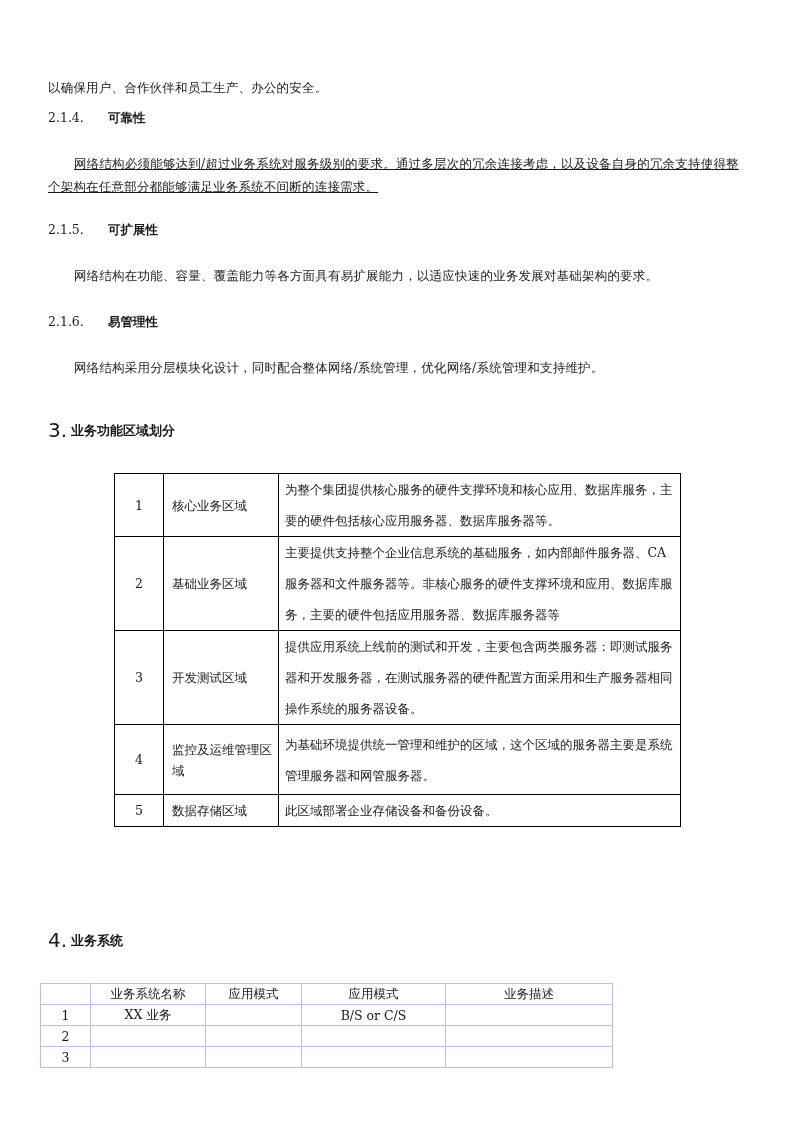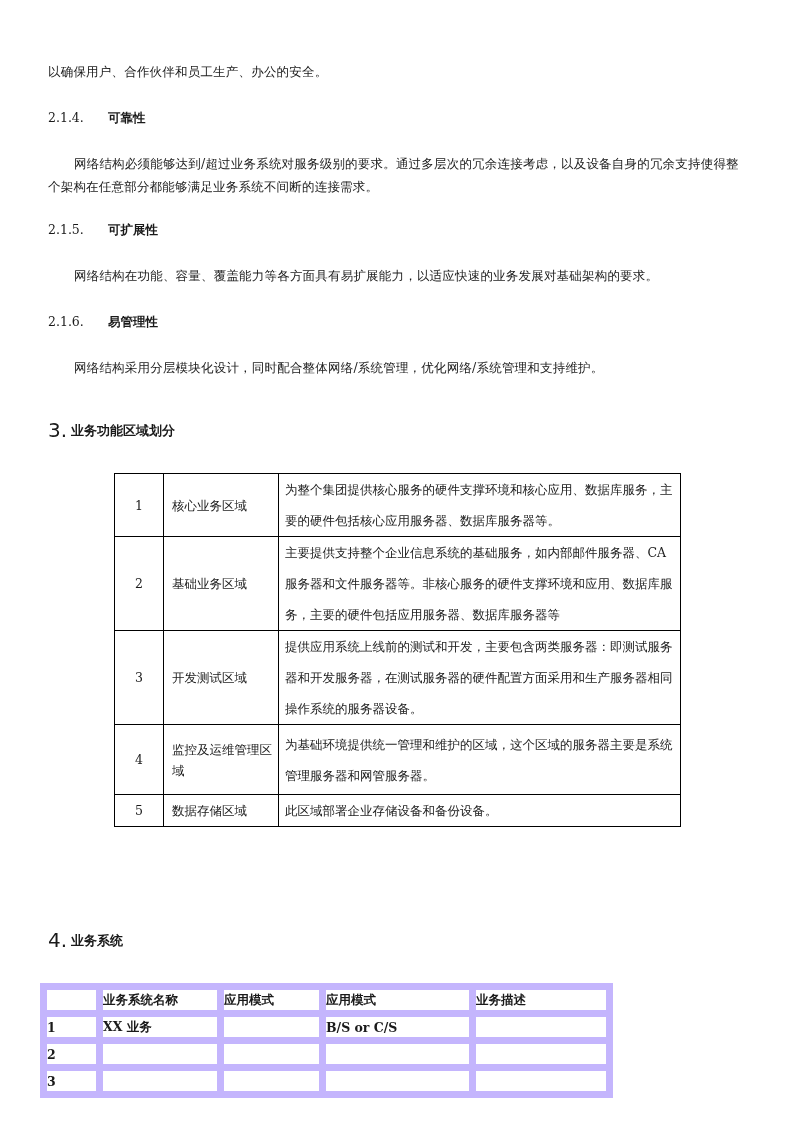--- a/index.html
+++ b/index.html
@@ -23,32 +23,32 @@
   table.zones td { border: 1px solid #000; vertical-align: middle; padding: 0; margin-left: 36px; }
   table.zones td.idx { width: 48px; text-align: center; }
   table.zones td.name { width: 100px; padding: 0 6px 0 8px; line-height: 21px; }
   table.zones td.desc { padding: 0 6px 0 6px; line-height: 31px; }
 
   table.systems {
     position: absolute; left: 40px; top: 983px; width: 573px;
     border-collapse: collapse; font-size: 12.5px;
   }
   table.systems td, table.systems th {
-    border: 7px solid #c4b5fd; height: 20px; padding: 0; font-weight: bold; text-align: left;
+    border: 1px solid #c4b5fd; height: 20px; padding: 0; font-weight: normal; text-align: center;
   }
 </style>
 </head>
 <body>
 
-<div class="abs body-text" style="left:48px; top:60px;">以确保用户、合作伙伴和员工生产、办公的安全。</div>
+<div class="abs body-text" style="left:48px; top:76px;">以确保用户、合作伙伴和员工生产、办公的安全。</div>
 
 <div class="abs heading" style="left:48px; top:110px;">
   <span class="num">2.1.4.</span><span>可靠性</span>
 </div>
-<div class="abs body-text indent" style="left:48px; top:152px; width:700px;">网络结构必须能够达到/超过业务系统对服务级别的要求。通过多层次的冗余连接考虑，以及设备自身的冗余支持使得整个架构在任意部分都能够满足业务系统不间断的连接需求。</div>
+<div class="abs body-text indent" style="left:48px; top:152px; width:700px;text-decoration:underline;">网络结构必须能够达到/超过业务系统对服务级别的要求。通过多层次的冗余连接考虑，以及设备自身的冗余支持使得整个架构在任意部分都能够满足业务系统不间断的连接需求。</div>
 
 <div class="abs heading" style="left:48px; top:222px;">
   <span class="num">2.1.5.</span><span>可扩展性</span>
 </div>
 <div class="abs body-text indent" style="left:48px; top:264px; width:700px;">网络结构在功能、容量、覆盖能力等各方面具有易扩展能力，以适应快速的业务发展对基础架构的要求。</div>
 
 <div class="abs heading" style="left:48px; top:314px;">
   <span class="num">2.1.6.</span><span>易管理性</span>
 </div>
 <div class="abs body-text indent" style="left:48px; top:356px; width:700px;">网络结构采用分层模块化设计，同时配合整体网络/系统管理，优化网络/系统管理和支持维护。</div>

